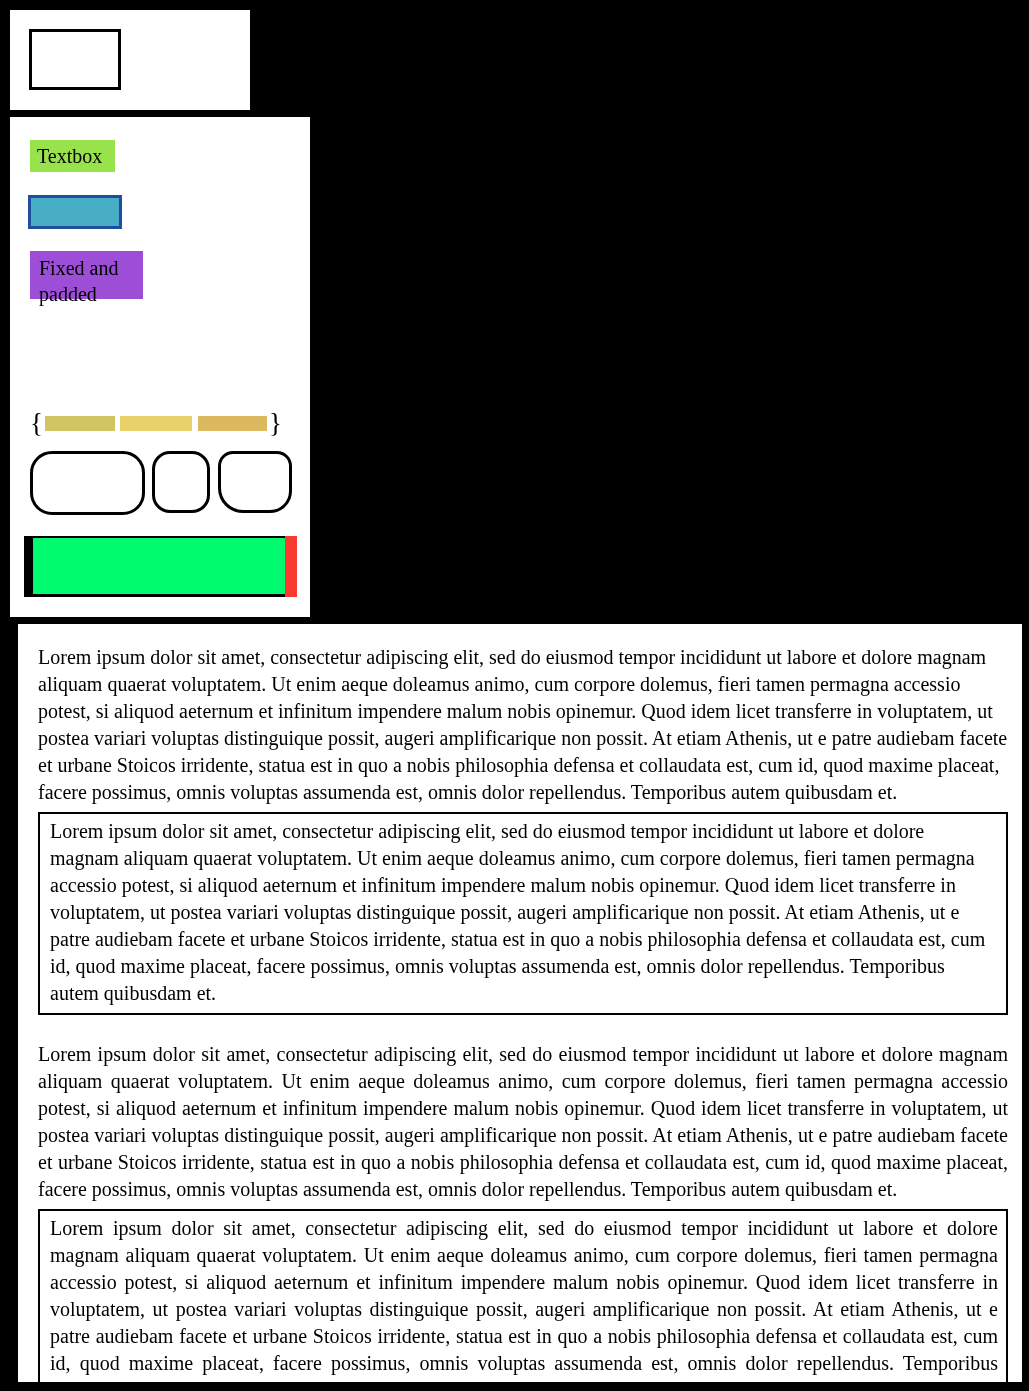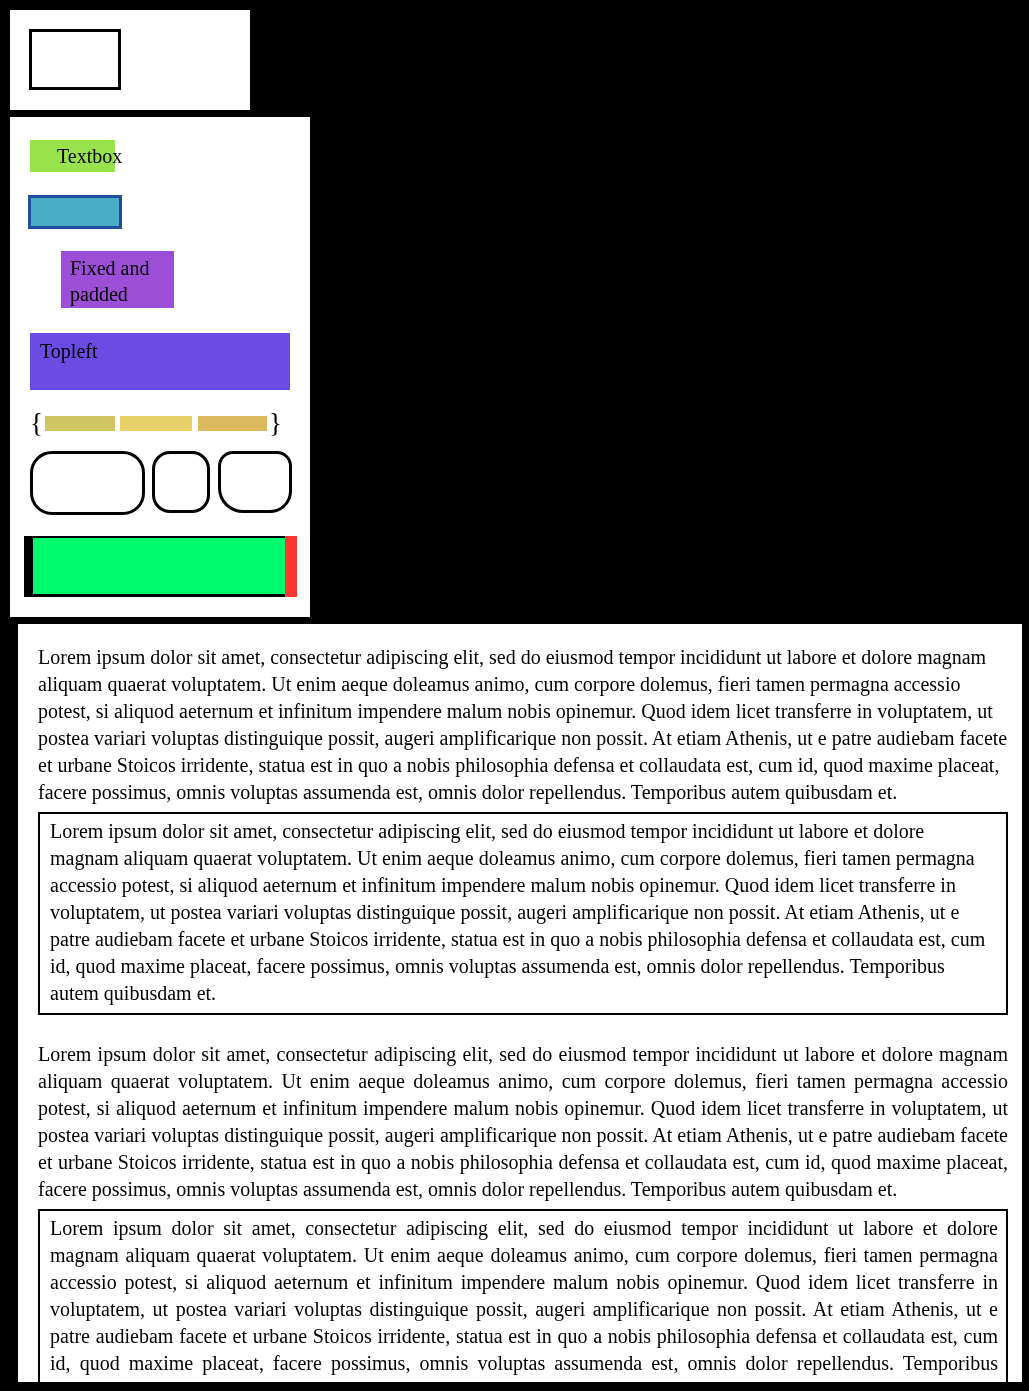--- a/index.html
+++ b/index.html
@@ -12,25 +12,25 @@
   #page2{left:10px;top:117px;width:300px;height:500px;}
   #page3{left:18px;top:624px;width:1004px;height:758px;box-sizing:border-box;
          padding:20px 14px 0 20px;font-size:20px;line-height:27px;}
 
   
   .outlined-rect{position:absolute;left:19px;top:19px;width:92px;height:61px;
     border:3px solid #000;box-sizing:border-box;background:#fff;}
 
   
   .textbox-label{position:absolute;left:20px;top:23px;width:85px;height:32px;
-    background:#98e24b;font-size:20px;line-height:32px;padding-left:27px;box-sizing:border-box;}
+    background:#98e24b;font-size:20px;line-height:32px;padding-left:7px;box-sizing:border-box;}
   .teal-box{position:absolute;left:18px;top:78px;width:94px;height:34px;
     background:#47aec5;border:3px solid #1e4e9d;box-sizing:border-box;}
-  .fixed-padded-box{position:absolute;left:20px;top:134px;width:113px;height:57px;
-    background:#9c4ed6;font-size:20px;line-height:26px;padding:4px 9px;box-sizing:border-box;margin-left:31px;}
+  .fixed-padded-box{position:absolute;left:20px;top:134px;width:113px;height:48px;
+    background:#9c4ed6;font-size:20px;line-height:26px;padding:4px 9px;box-sizing:border-box;}
   .topleft-box{position:absolute;left:20px;top:216px;width:260px;height:57px;
     background:#6a4ce4;font-size:20px;line-height:25px;padding:6px 10px;box-sizing:border-box;}
   .brace-row{position:absolute;left:20px;top:288px;height:36px;display:flex;align-items:center;}
   .brace{font-size:27px;line-height:36px;}
   .inline-bar{height:15px;display:inline-block;}
   .bar-1{width:70px;background:#d1c462;margin:0 5px 0 2px;}
   .bar-2{width:72px;background:#e7d168;margin:0 6px 0 0;}
   .bar-3{width:69px;background:#dcb95f;margin:0 2px 0 0;}
   .rounded-row{position:absolute;left:20px;top:334px;}
   .rounded-rect{position:absolute;border:3px solid #000;box-sizing:border-box;background:#fff;}
@@ -56,21 +56,20 @@
   <div class="outlined-rect"></div>
 </div>
 
 <div class="page" id="page2">
   <div class="textbox-label">Textbox</div>
 
   <div class="teal-box"></div>
 
   <div class="fixed-padded-box">Fixed and padded</div>
 
-  <div class="topleft-box">Topleft</div>
 
   <div class="brace-row">
     <span class="brace">{</span>
     <span class="inline-bar bar-1"></span>
     <span class="inline-bar bar-2"></span>
     <span class="inline-bar bar-3"></span>
     <span class="brace">}</span>
   </div>
 
   <div class="rounded-row">

